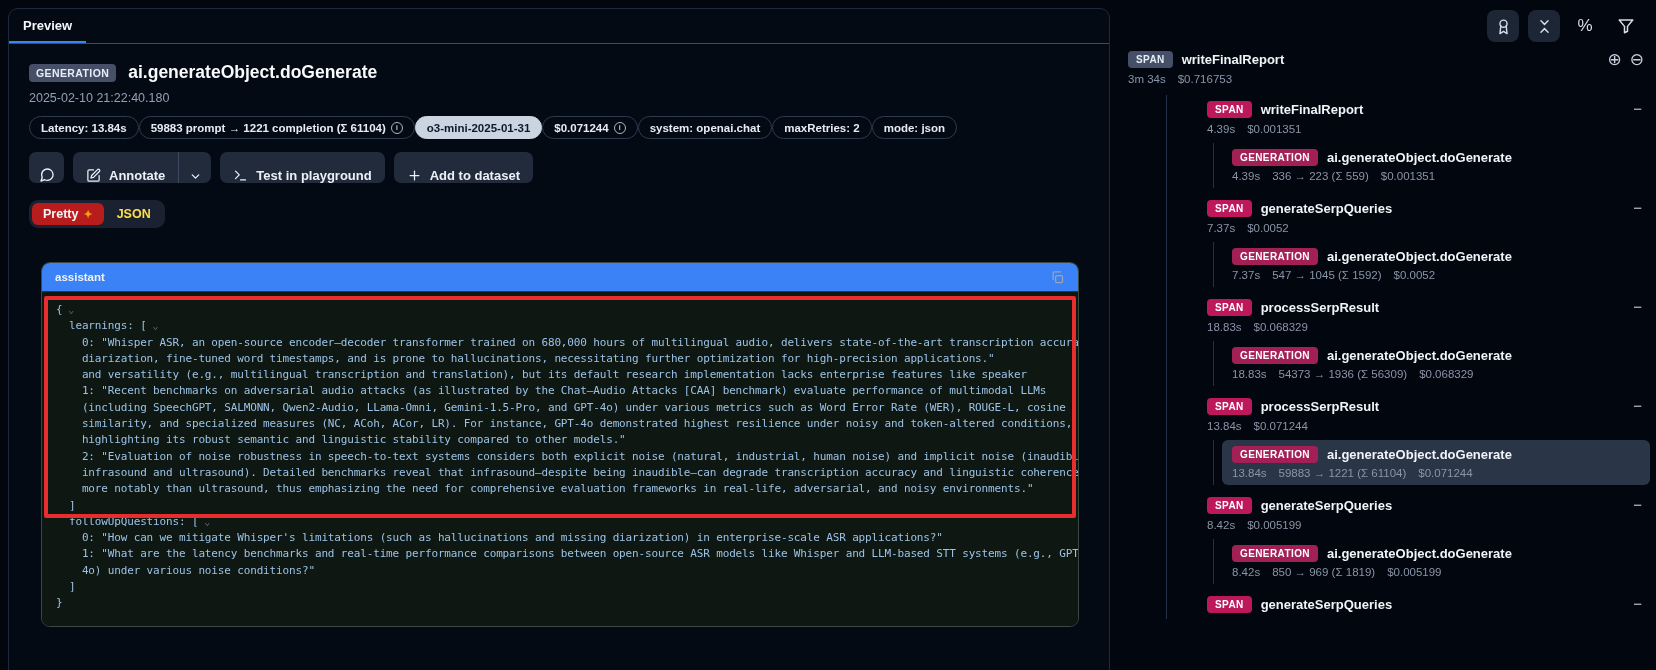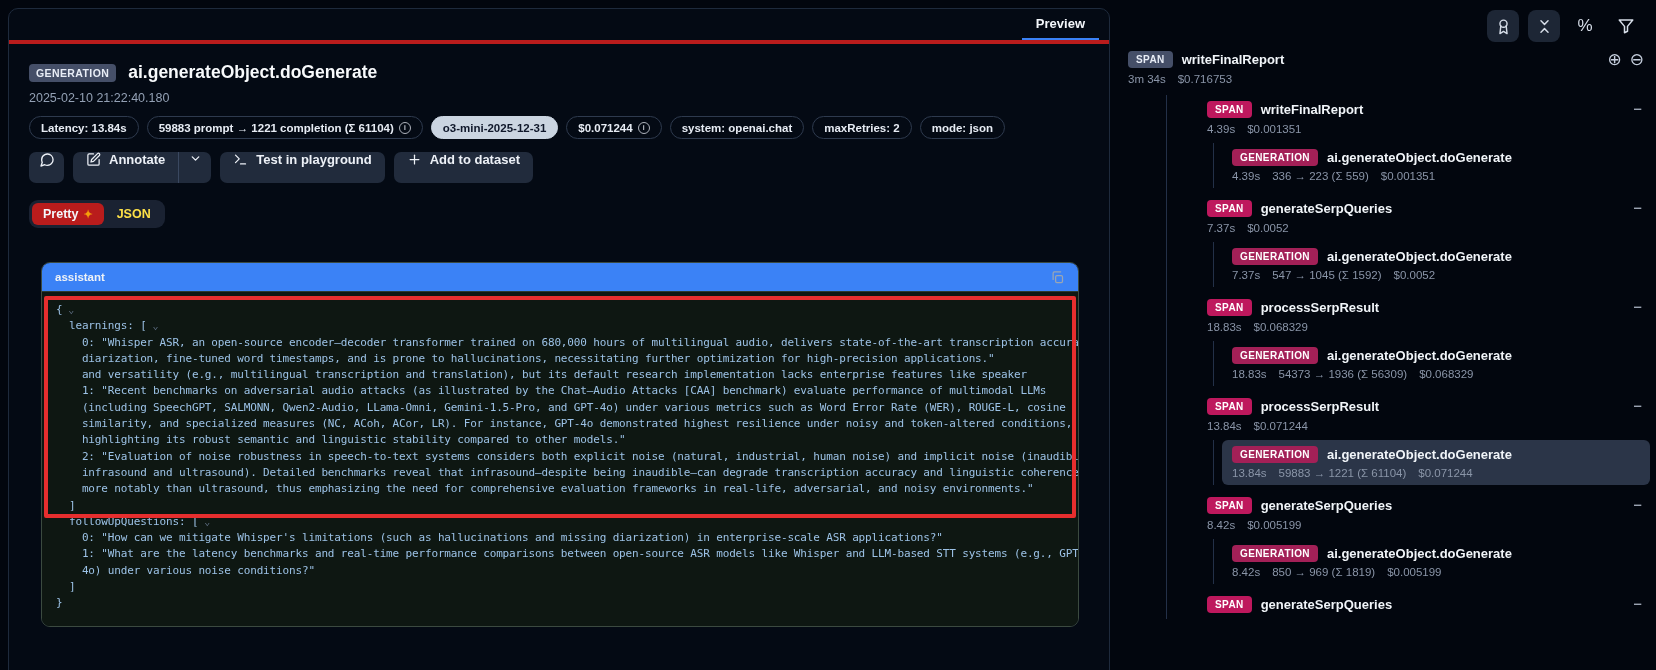--- a/index.html
+++ b/index.html
@@ -11,55 +11,55 @@
     position:relative;
   }
   svg { display:block; }
 
   
   .main-panel {
     position:absolute; left:8px; top:8px; width:1102px; height:700px;
     background:#040a14; border:1px solid #1e2a3c; border-radius:10px;
   }
   .tab-bar {
-    height:35px; display:flex; justify-content:flex-end; align-items:stretch;
-    border-bottom:4px solid #b91c1c; padding-right:10px;
+    height:35px; display:flex; align-items:stretch;
+    border-bottom:1px solid #b91c1c; padding-right:10px;
   }
   .tab {
     display:flex; align-items:center; padding:0 14px; font-size:13px; font-weight:700;
     color:#f4f7fb; border-bottom:2px solid transparent; cursor:pointer;
   }
   .tab.active { border-bottom-color:#3b82f6; }
 
   .panel-content { padding:18px 20px 0 20px; }
 
   .title-row { display:flex; align-items:center; gap:12px; }
   .type-badge {
     background:#454f68; color:#e8edf6; font-size:10.5px; font-weight:700;
     letter-spacing:.4px; padding:3px 7px; border-radius:4px;
   }
   .gen-title { font-size:17.5px; font-weight:700; color:#f8fafc; }
   .timestamp { margin-top:8px; font-size:12.5px; color:#93a0b4; }
 
-  .badge-row { margin-top:11px; display:flex; gap:8px; flex-wrap:wrap; }
+  .badge-row { margin-top:11px; display:flex; flex-wrap:wrap; }
   .pill {
     display:inline-flex; align-items:center; gap:5px; height:23px; padding:0 11px;
     border:1px solid #2e3a4e; border-radius:12px; font-size:11.5px; font-weight:700;
     color:#e7ecf4; background:transparent; white-space:nowrap;
   }
   .pill-filled { background:#cbd5e1; color:#0f172a; border-color:#cbd5e1; }
   .info-dot {
     width:12px; height:12px; border:1px solid currentColor; border-radius:50%;
     font-size:8px; line-height:10px; text-align:center; font-weight:700; opacity:.75;
     display:inline-block; font-style:normal;
   }
 
   .action-row { margin-top:13px; display:flex; gap:9px; align-items:center; }
   .btn {
-    display:inline-flex; align-items:flex-start; gap:8px; height:31px; padding:0 13px;
+    display:inline-flex; align-items:flex-end; gap:8px; height:31px; padding:0 13px;
     background:#212b3c; border:none; border-radius:7px; color:#edf1f7;
     font-size:13px; font-weight:700; cursor:pointer; font-family:inherit;
   }
   .btn.icon-only { width:35px; padding:0; justify-content:center; }
   .split { display:inline-flex; }
   .split .btn.main-seg { border-radius:7px 0 0 7px; }
   .split .btn.chev-seg { border-radius:0 7px 7px 0; border-left:1px solid #3a4860; width:33px; padding:0; justify-content:center; }
 
   .view-tabs {
     margin-top:17px; display:inline-flex; background:#1a2232; border-radius:9px; padding:3px; gap:2px;
@@ -147,21 +147,21 @@
 
     <div class="badge-row">
         <span class="pill">
           <span>Latency: 13.84s</span>
         </span>
         <span class="pill">
           <span>59883 prompt → 1221 completion (Σ 61104)</span>
           <span class="info-dot">i</span>
         </span>
         <span class="pill pill-filled">
-          <span>o3-mini-2025-12-31</span>
+          <span>o3-mini-2025-01-31</span>
         </span>
         <span class="pill">
           <span>$0.071244</span>
           <span class="info-dot">i</span>
         </span>
         <span class="pill">
           <span>system: openai.chat</span>
         </span>
         <span class="pill">
           <span>maxRetries: 2</span>

